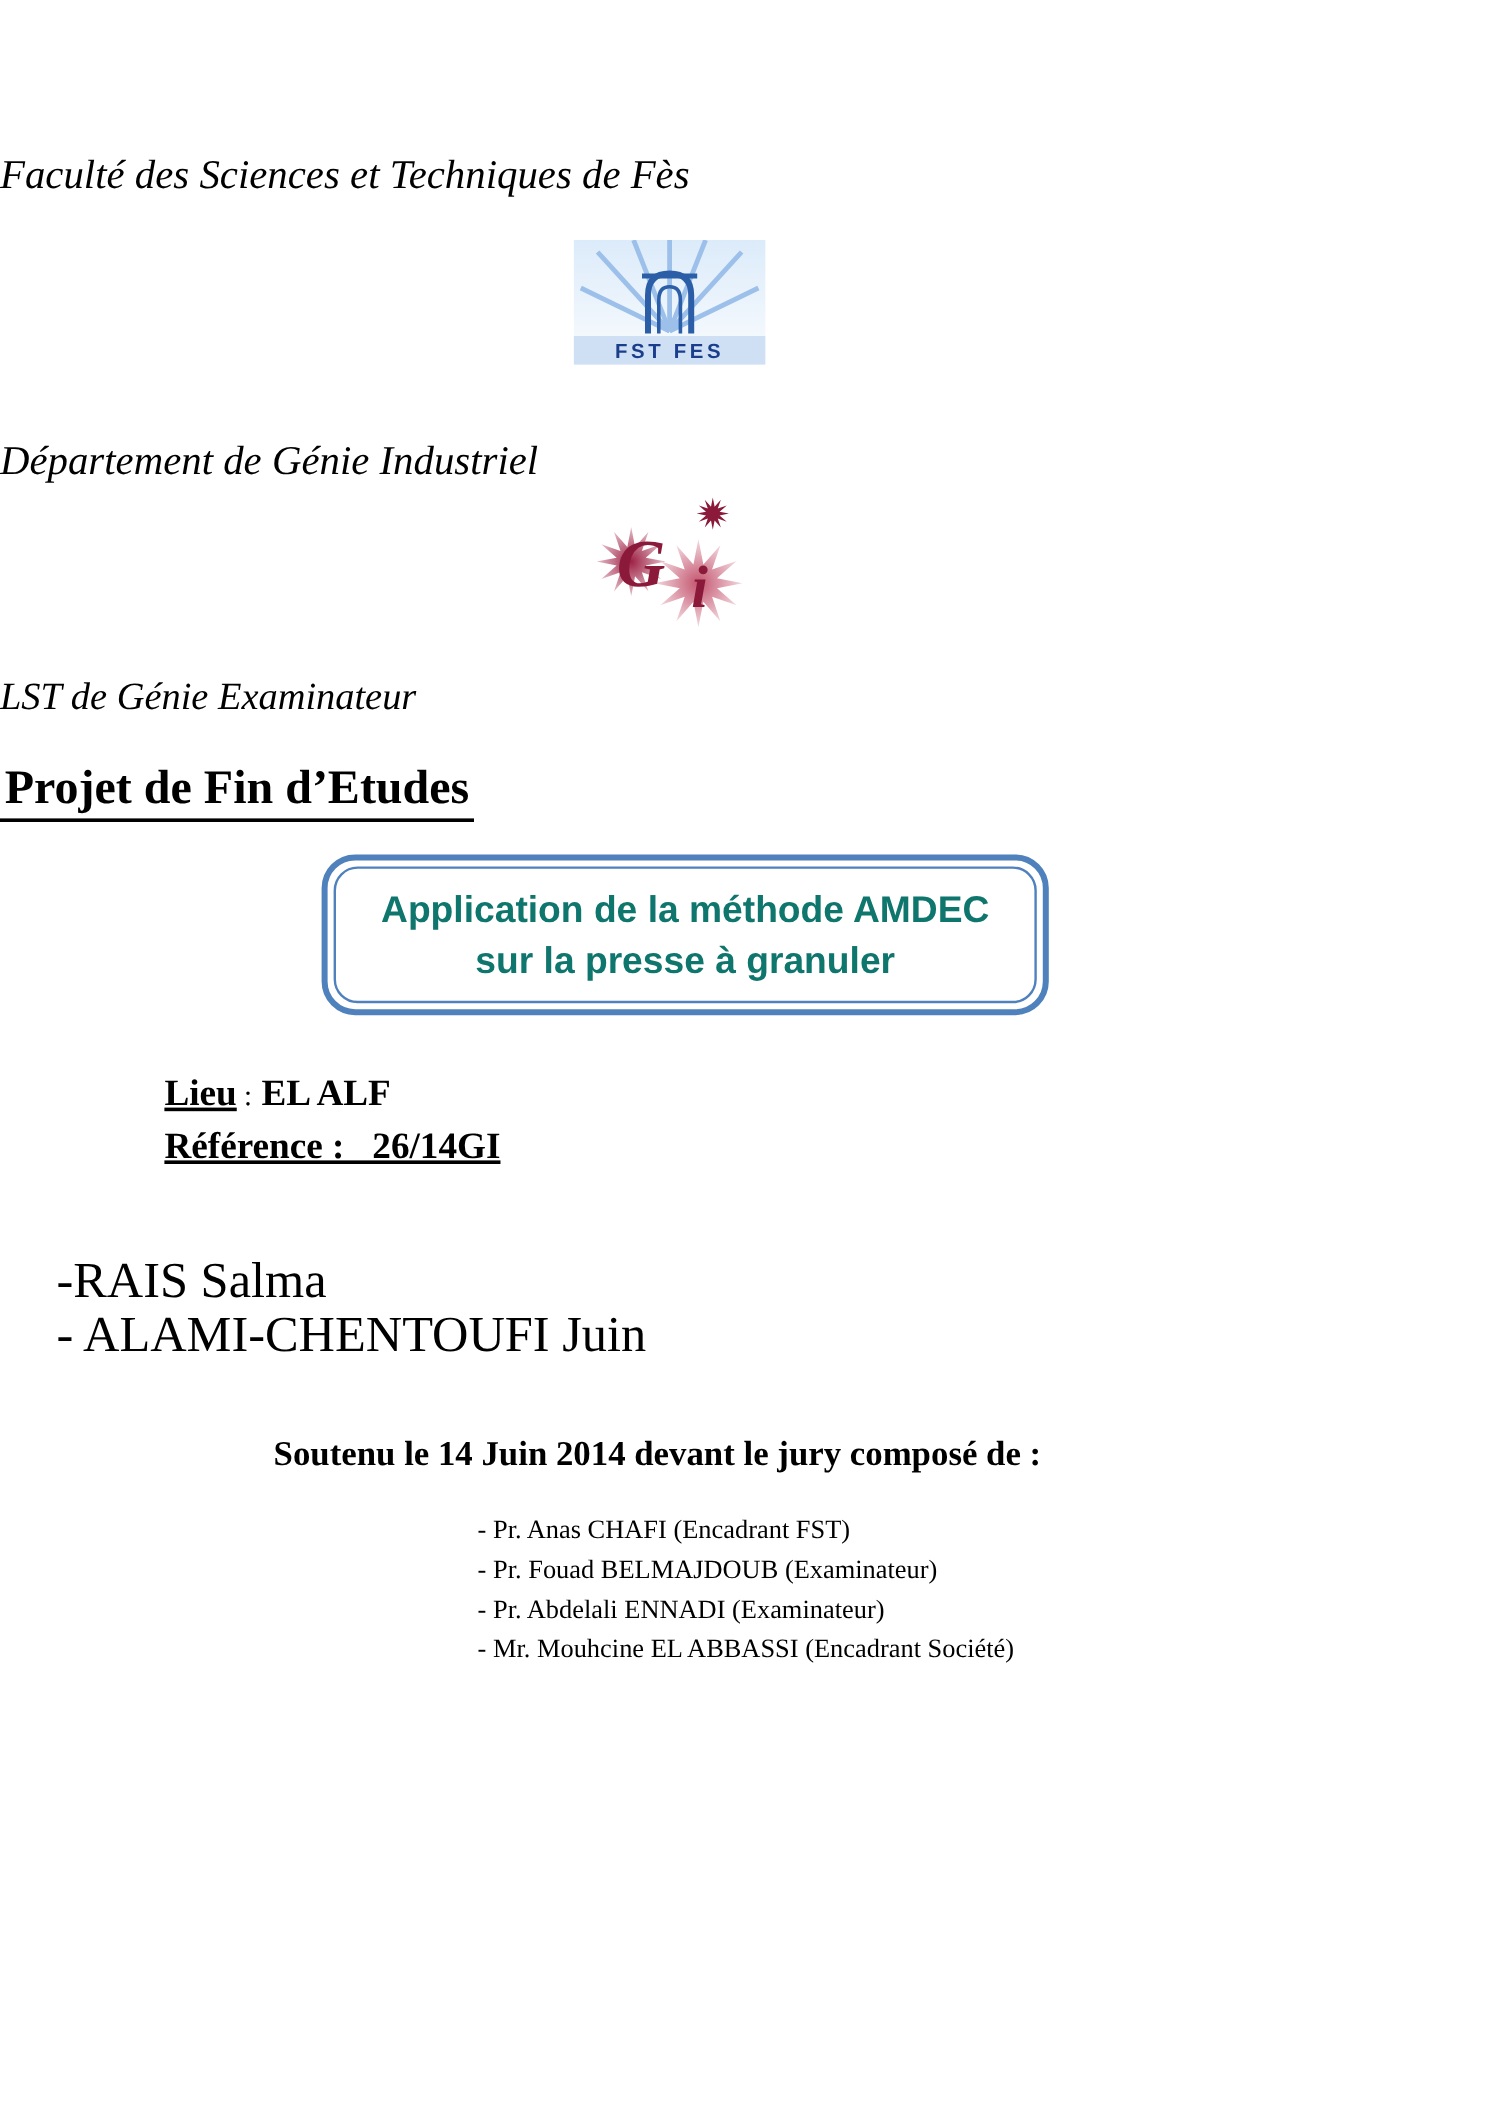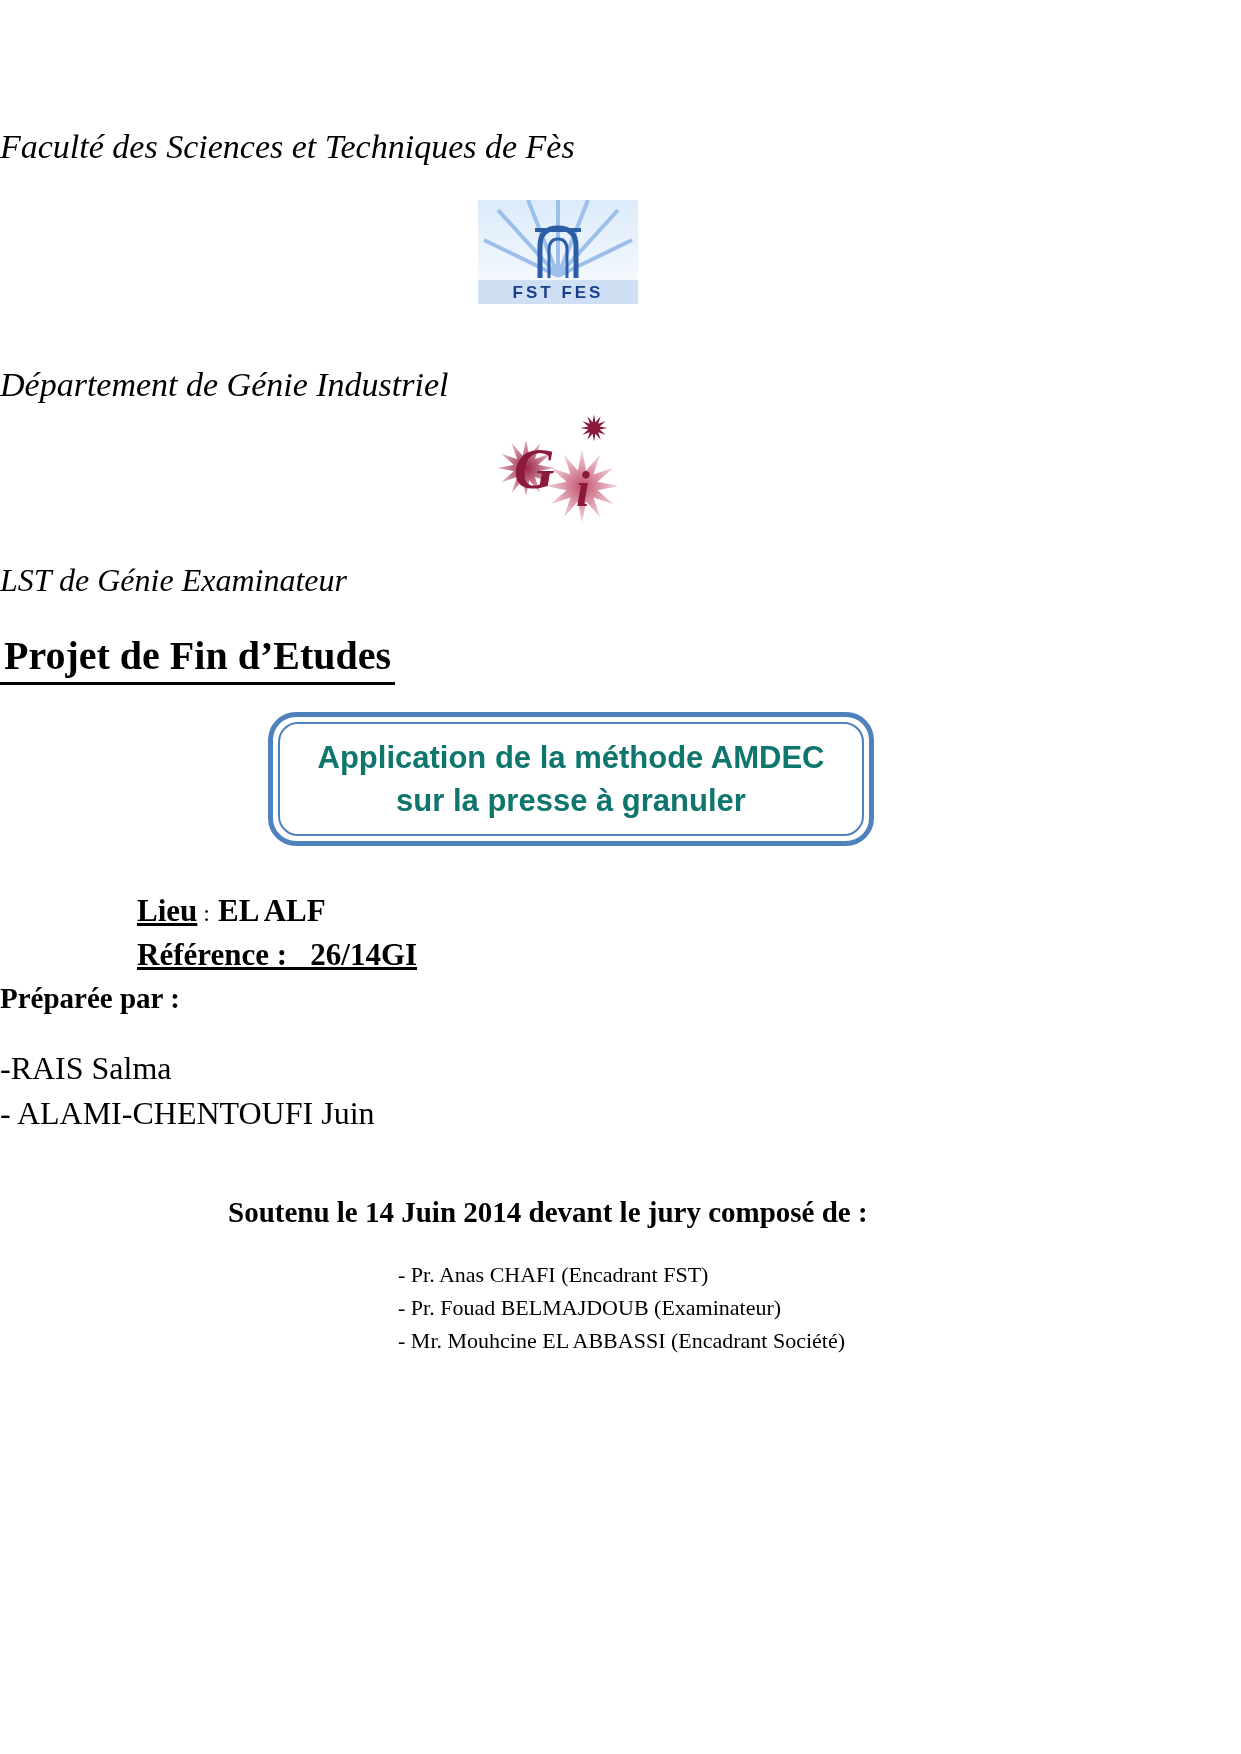--- a/index.html
+++ b/index.html
@@ -111,21 +111,21 @@
     text-decoration: underline;
     white-space: pre;
   }
 
   .prepared-by {
     top: 982px;
     font-weight: bold;
     font-size: 29px;
   }
 
-  .authors { top: 1046px; font-size: 32px; }
+  .authors { top: 1046px; font-size: 42px; margin-left: 47px; }
   .author-line { line-height: 45px; }
 
   .defense-line {
     position: absolute;
     top: 1196px;
     left: 228px;
     font-weight: bold;
     font-size: 29px;
   }
 
@@ -207,28 +207,28 @@
       <div class="subject-line">sur la presse à granuler</div>
     </div>
   </div>
 
   <div class="location-line">
     <span class="location-label">Lieu</span><span class="location-separator">:</span><span class="location-value">EL ALF</span>
   </div>
 
   <div class="reference-line">Référence :   26/14GI</div>
 
-  <div class="centered-block prepared-by">Préparée par :</div>
 
   <div class="centered-block authors">
     <div class="author-line">-RAIS Salma</div>
     <div class="author-line">- ALAMI-CHENTOUFI Juin</div>
   </div>
 
   <div class="defense-line">Soutenu le 14 Juin 2014 devant le jury composé de :</div>
 
   <div class="jury-list">
     <div class="jury-item">- Pr. Anas CHAFI (Encadrant FST)</div>
     <div class="jury-item">- Pr. Fouad BELMAJDOUB (Examinateur)</div>
+    <div class="jury-item">- Pr. Abdelali ENNADI (Examinateur)</div>
     <div class="jury-item">- Mr. Mouhcine EL ABBASSI (Encadrant Société)</div>
   </div>
 
 </div>
 
 </body></html>

